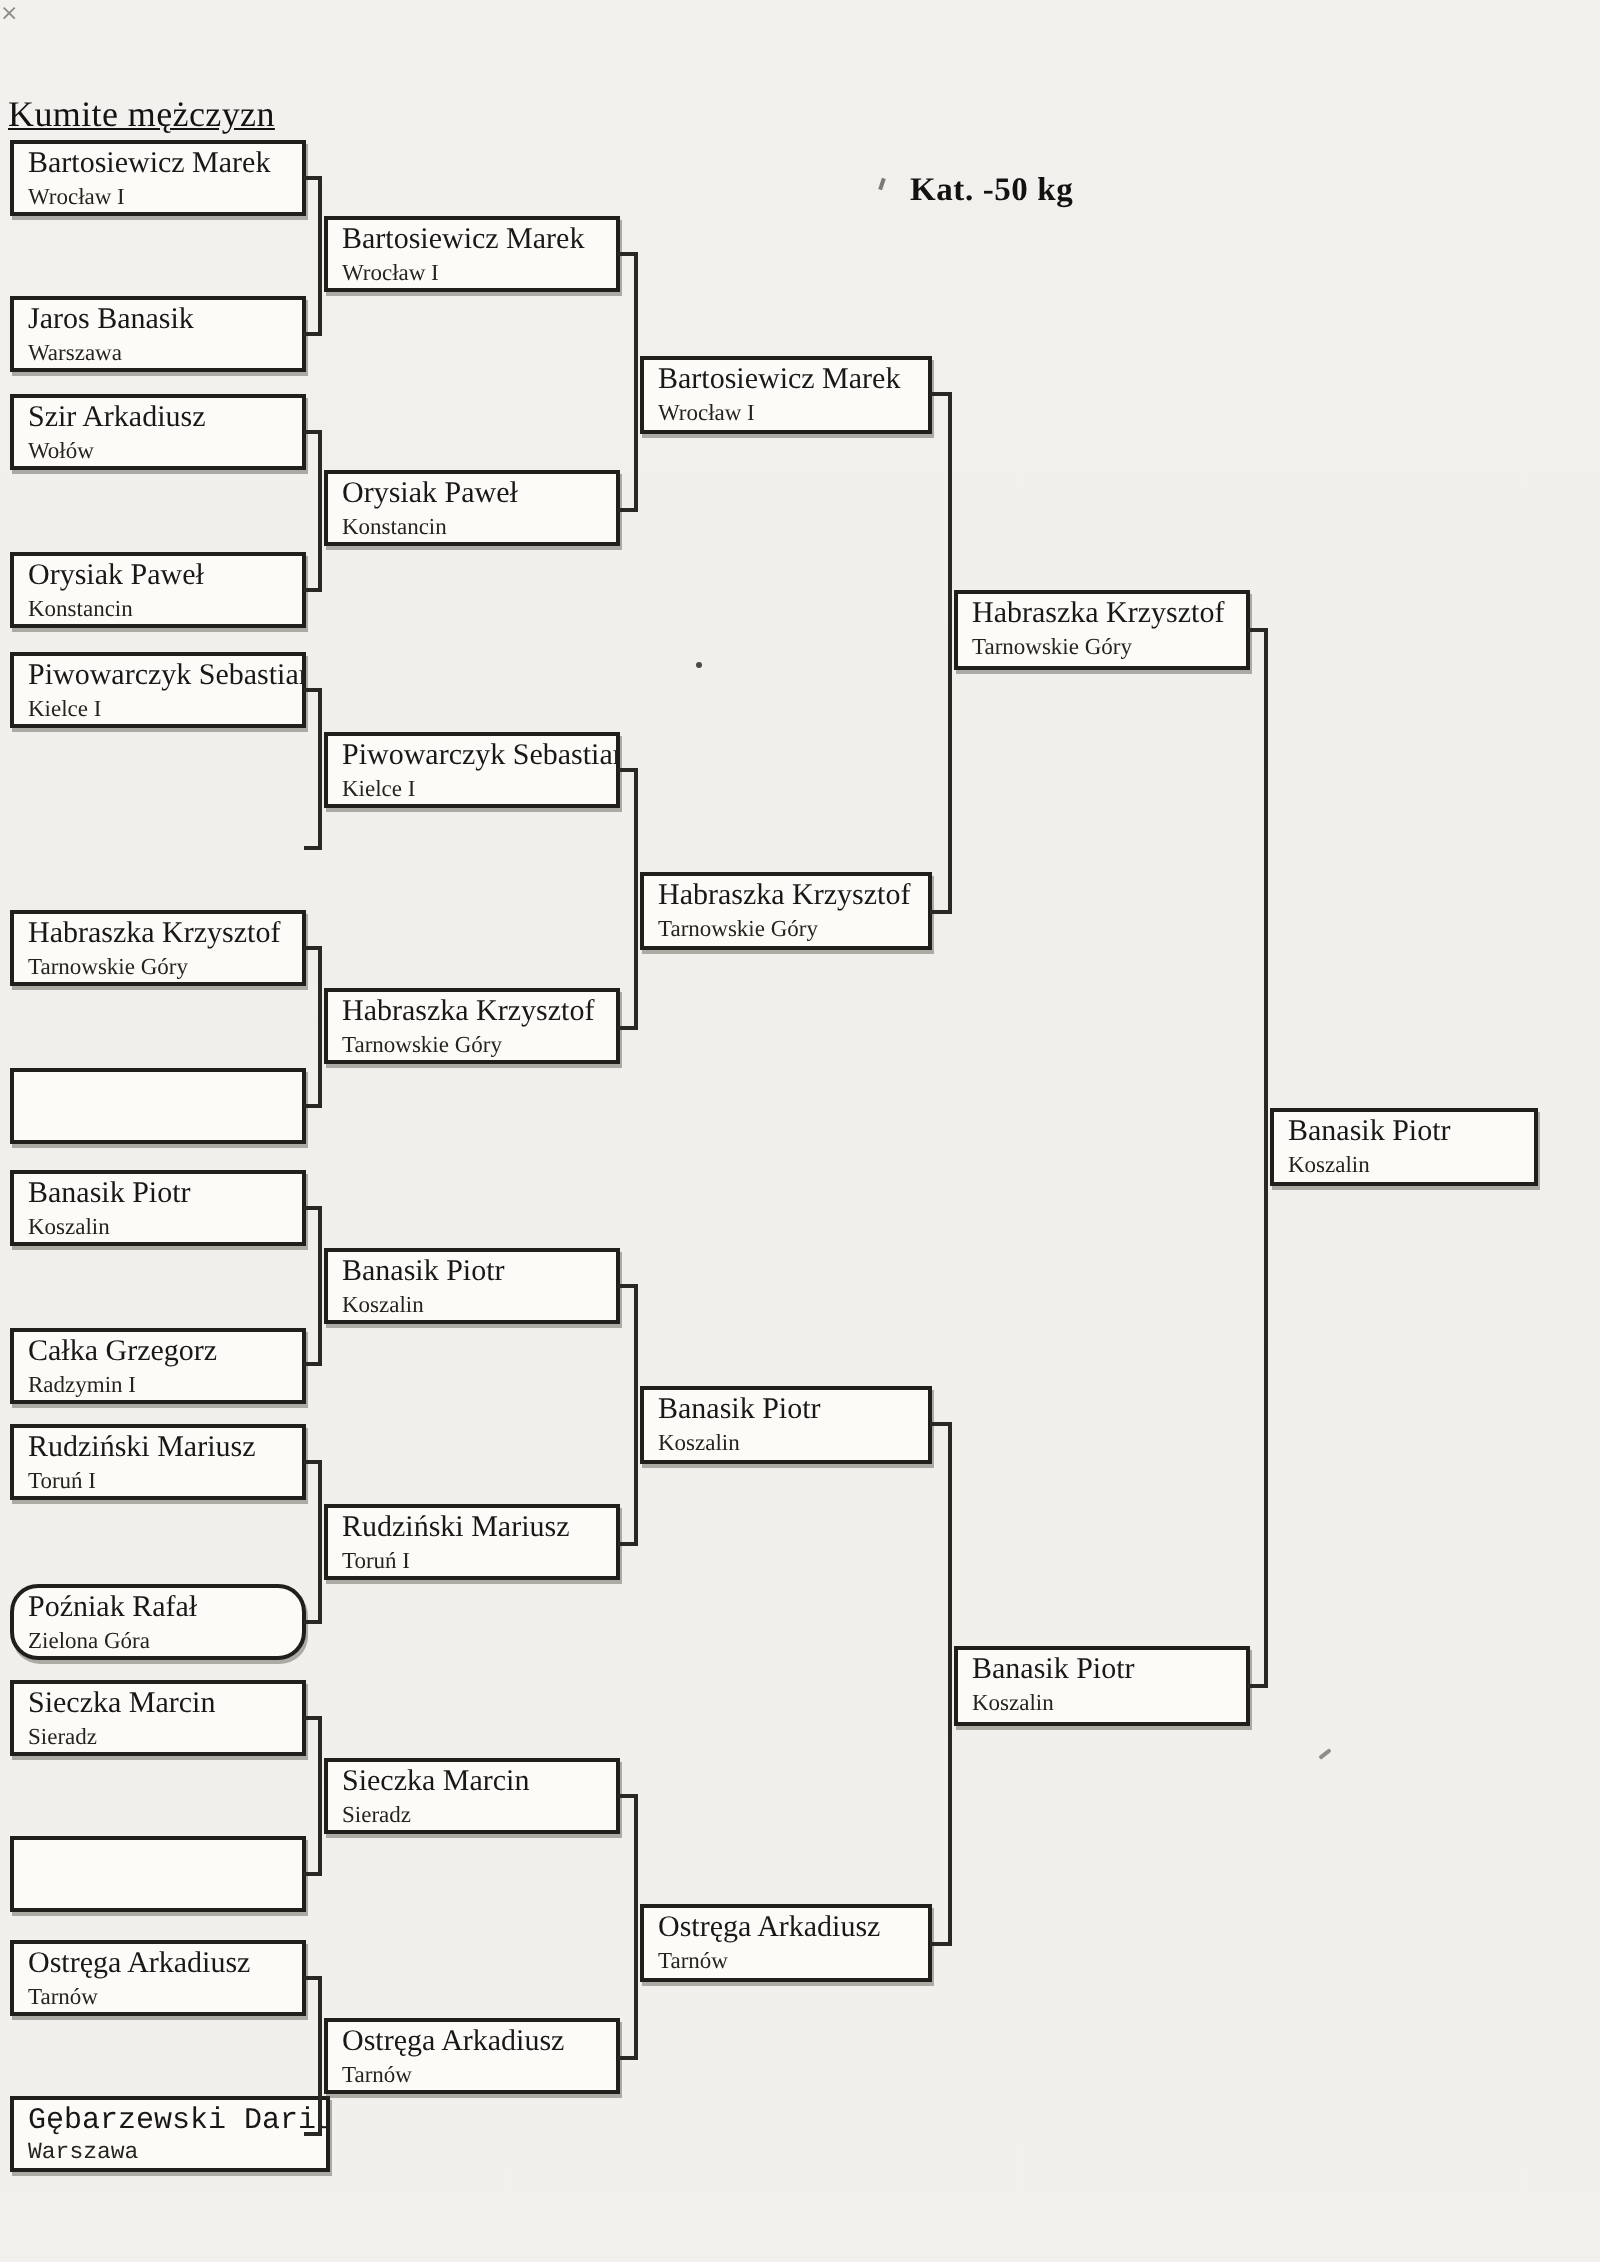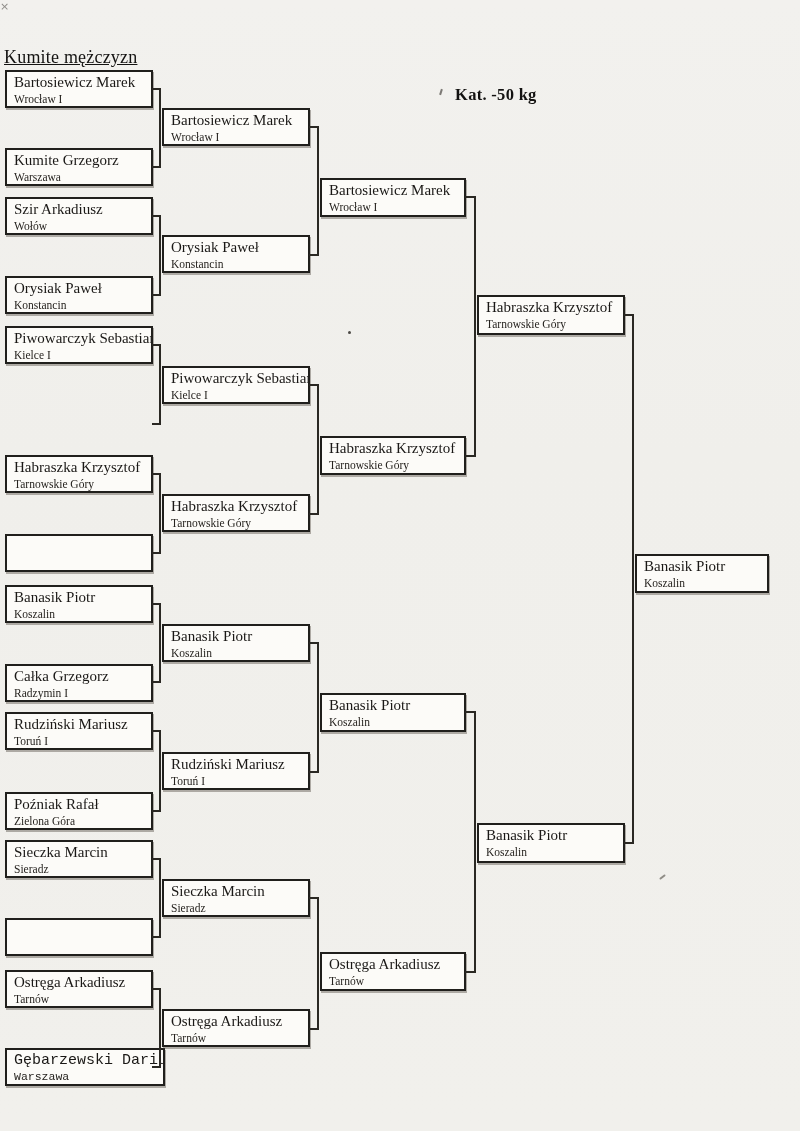--- a/index.html
+++ b/index.html
@@ -43,21 +43,21 @@
 <div class="page">
 
   <div class="event">Kumite mężczyzn</div>
   <div class="cat">Kat. -50 kg</div>
 
   <div class="box" style="left:5px;top:70px;width:148px;height:38px;">
     <span class="nm">Bartosiewicz Marek</span>
     <span class="cl">Wrocław I</span>
   </div>
   <div class="box" style="left:5px;top:148px;width:148px;height:38px;">
-    <span class="nm">Kumite Grzegorz</span>
+    <span class="nm">Jaros Banasik</span>
     <span class="cl">Warszawa</span>
   </div>
   <div class="box" style="left:5px;top:197px;width:148px;height:38px;">
     <span class="nm">Szir Arkadiusz</span>
     <span class="cl">Wołów</span>
   </div>
   <div class="box" style="left:5px;top:276px;width:148px;height:38px;">
     <span class="nm">Orysiak Paweł</span>
     <span class="cl">Konstancin</span>
   </div>
@@ -78,21 +78,21 @@
     <span class="cl">Koszalin</span>
   </div>
   <div class="box" style="left:5px;top:664px;width:148px;height:38px;">
     <span class="nm">Całka Grzegorz</span>
     <span class="cl">Radzymin I</span>
   </div>
   <div class="box" style="left:5px;top:712px;width:148px;height:38px;">
     <span class="nm">Rudziński Mariusz</span>
     <span class="cl">Toruń I</span>
   </div>
-  <div class="box" style="left:5px;top:792px;width:148px;height:38px;">
+  <div class="box" style="left:5px;top:792px;width:148px;height:38px;border-radius:14px;">
     <span class="nm">Poźniak Rafał</span>
     <span class="cl">Zielona Góra</span>
   </div>
   <div class="box" style="left:5px;top:840px;width:148px;height:38px;">
     <span class="nm">Sieczka Marcin</span>
     <span class="cl">Sieradz</span>
   </div>
   <div class="box" style="left:5px;top:918px;width:148px;height:38px;">
     <span class="nm"></span>
     <span class="cl"></span>

